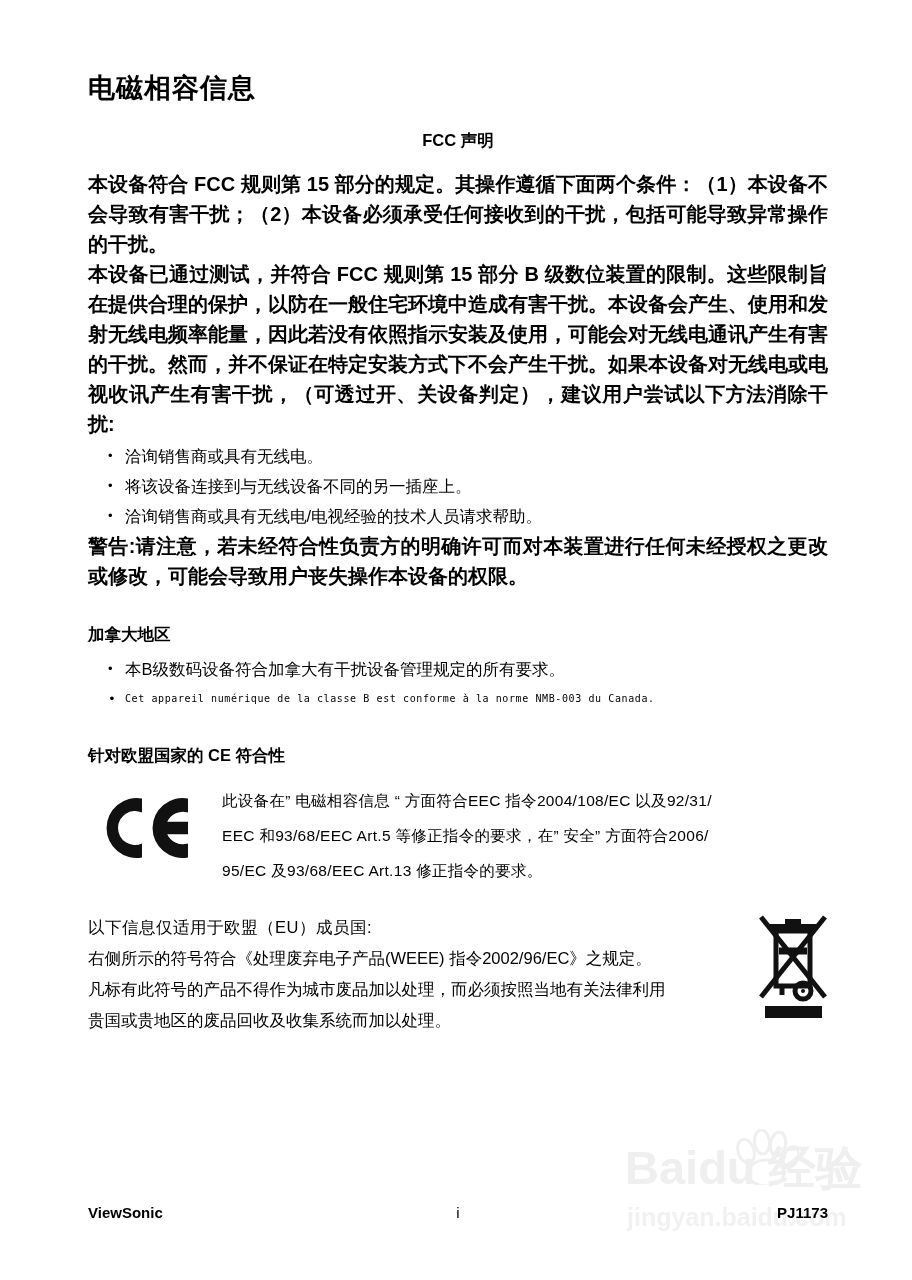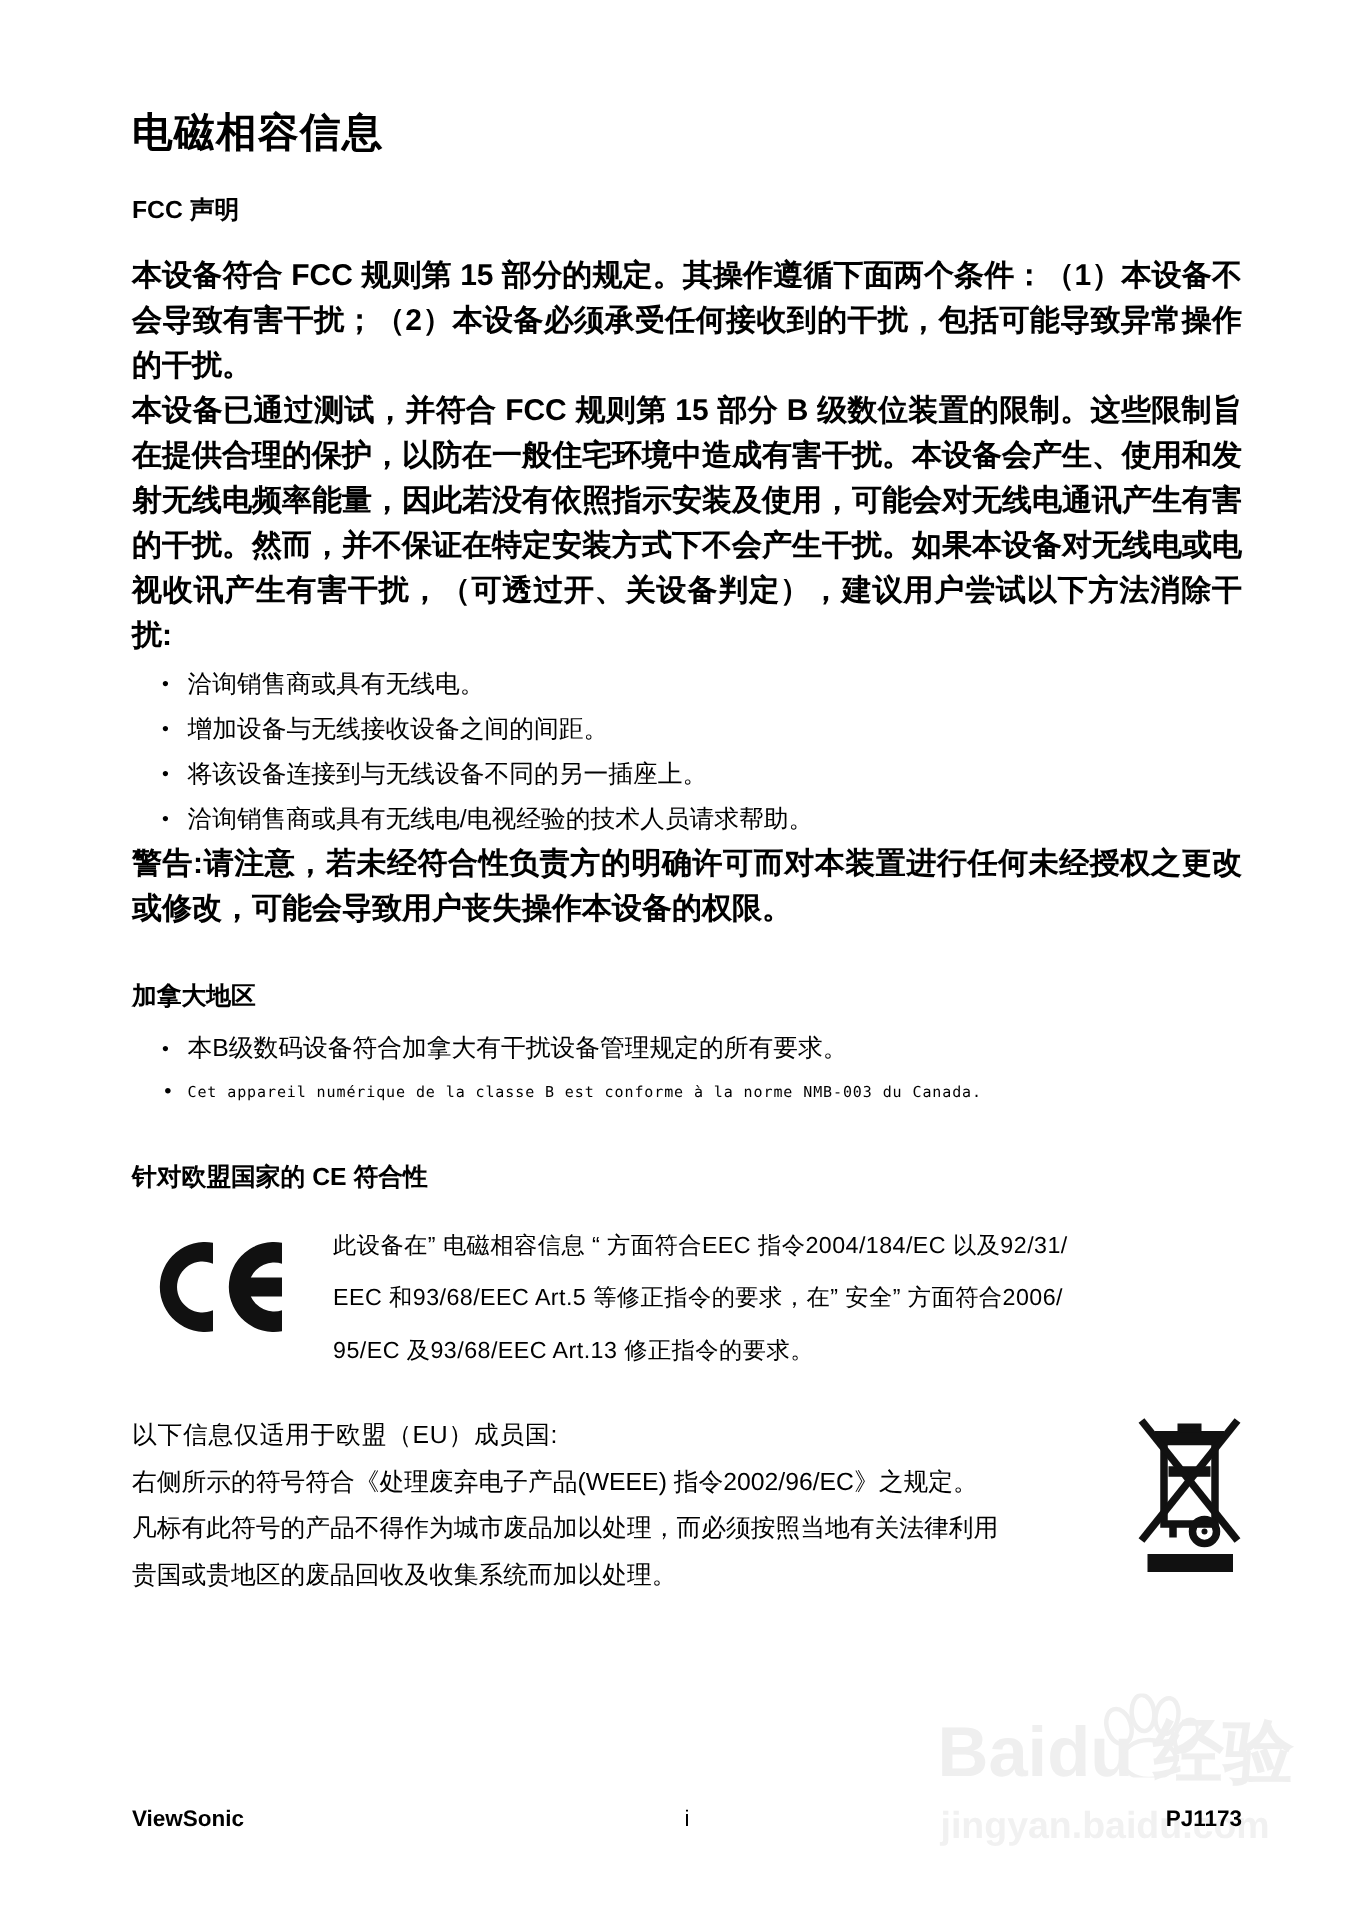--- a/index.html
+++ b/index.html
@@ -33,21 +33,21 @@
     margin: 0;
     padding-top: 72px;
     line-height: 1.2;
   }
   .sec-head {
     font-size: 16.5px;
     font-weight: bold;
     margin: 0;
     line-height: 1.3;
   }
-  .sec-head.fcc { padding-top: 26px; }
+  .sec-head.fcc { padding-top: 26px; text-align: center; }
   .sec-head.canada { padding-top: 33px; }
   .sec-head.ce { padding-top: 31px; }
 
   
   .para {
     font-size: 20px;
     line-height: 30px;
     margin: 0;
     text-align: justify;
     text-justify: inter-ideograph;
@@ -204,21 +204,20 @@
     <h1 class="doc-title">电磁相容信息</h1>
 
     <h2 class="sec-head fcc">FCC  声明</h2>
 
     <p class="para p1">本设备符合 FCC 规则第 15 部分的规定。其操作遵循下面两个条件：（1）本设备不会导致有害干扰；（2）本设备必须承受任何接收到的干扰，包括可能导致异常操作的干扰。</p>
 
     <p class="para p2">本设备已通过测试，并符合 FCC 规则第 15 部分 B 级数位装置的限制。这些限制旨在提供合理的保护，以防在一般住宅环境中造成有害干扰。本设备会产生、使用和发射无线电频率能量，因此若没有依照指示安装及使用，可能会对无线电通讯产生有害的干扰。然而，并不保证在特定安装方式下不会产生干扰。如果本设备对无线电或电视收讯产生有害干扰，（可透过开、关设备判定），建议用户尝试以下方法消除干扰:</p>
 
     <ul class="bullets fcc-list">
       <li>洽询销售商或具有无线电。</li>
-      <li>增加设备与无线接收设备之间的间距。</li>
       <li>将该设备连接到与无线设备不同的另一插座上。</li>
       <li>洽询销售商或具有无线电/电视经验的技术人员请求帮助。</li>
     </ul>
 
     <p class="para warn">警告:请注意，若未经符合性负责方的明确许可而对本装置进行任何未经授权之更改或修改，可能会导致用户丧失操作本设备的权限。</p>
 
     <h2 class="sec-head canada">加拿大地区</h2>
 
     <ul class="bullets ca-list">
       <li>本B级数码设备符合加拿大有干扰设备管理规定的所有要求。</li>
@@ -226,21 +225,21 @@
     </ul>
 
     <h2 class="sec-head ce">针对欧盟国家的 CE 符合性</h2>
 
     <div class="ce-block">
       <svg class="ce-mark" viewBox="0 0 86 78">
         <path d="M38 9.5 A30 30 0 1 0 38 68.5 L38 54.5 A17 17 0 1 1 38 23.5 Z" fill="#111111"></path>
         <path d="M84 9.5 A30 30 0 1 0 84 68.5 L84 54.5 A17.2 17.2 0 0 1 63.2 45.3 L84 45.3 L84 32.7 L63.2 32.7 A17.2 17.2 0 0 1 84 23.5 Z" fill="#111111"></path>
       </svg>
       <div class="ce-text">
-        <div>此设备在”  电磁相容信息  “  方面符合EEC 指令2004/184/EC 以及92/31/</div>
+        <div>此设备在”  电磁相容信息  “  方面符合EEC 指令2004/108/EC 以及92/31/</div>
         <div>EEC 和93/68/EEC Art.5 等修正指令的要求，在”  安全”  方面符合2006/</div>
         <div>95/EC 及93/68/EEC Art.13 修正指令的要求。</div>
       </div>
     </div>
 
     <div class="weee-block">
       <div class="weee-text">
         <div class="first-line">以下信息仅适用于欧盟（EU）成员国:</div>
         <div>右侧所示的符号符合《处理废弃电子产品(WEEE) 指令2002/96/EC》之规定。</div>
         <div>凡标有此符号的产品不得作为城市废品加以处理，而必须按照当地有关法律利用</div>

